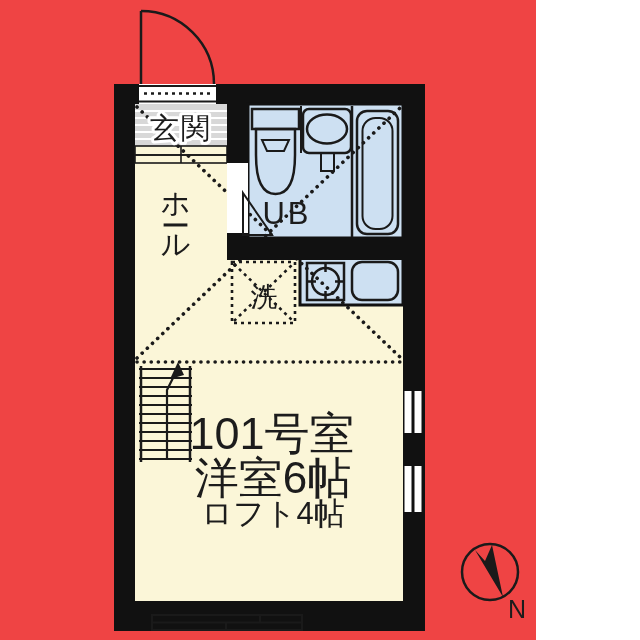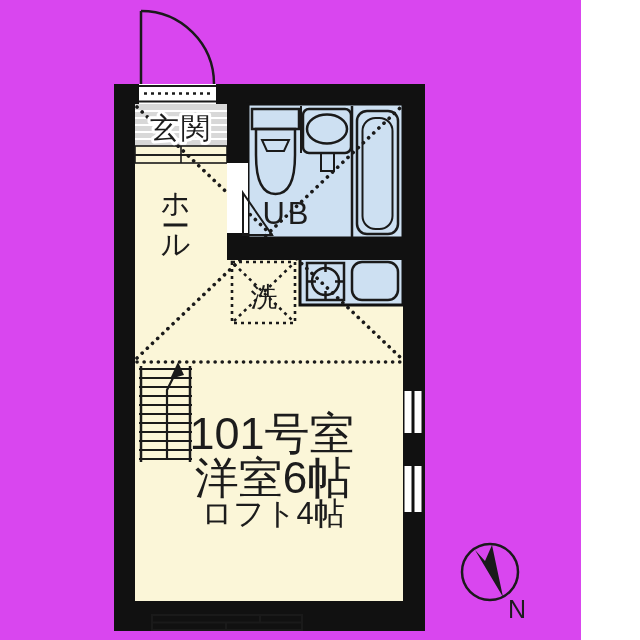--- a/index.html
+++ b/index.html
@@ -1,16 +1,16 @@
 <!DOCTYPE html>
 <html><head>
 <meta charset="utf-8">
 <style>
   html,body{margin:0;padding:0;background:#ffffff;}
-  .stage{width:581px;height:640px;position:relative;background:#d946ef;
+  .stage{width:536px;height:640px;position:relative;background:#ef4444;
          font-family:"Liberation Sans","DejaVu Sans",sans-serif;}
   svg text{fill:#1c1c1c;}
   .jp{font-family:"Liberation Sans","DejaVu Sans",sans-serif;}
   .v-text{writing-mode:vertical-rl;text-orientation:mixed;letter-spacing:5px;}
   .dots{stroke:#1a1a1a;stroke-width:3.6;stroke-linecap:round;stroke-dasharray:0.1 7;fill:none;}
   .sqdots{stroke:#1a1a1a;stroke-width:2.6;stroke-dasharray:3 4;fill:none;}
   .ln{stroke:#1a1a1a;fill:none;}
 </style>
 </head>
 <body>

